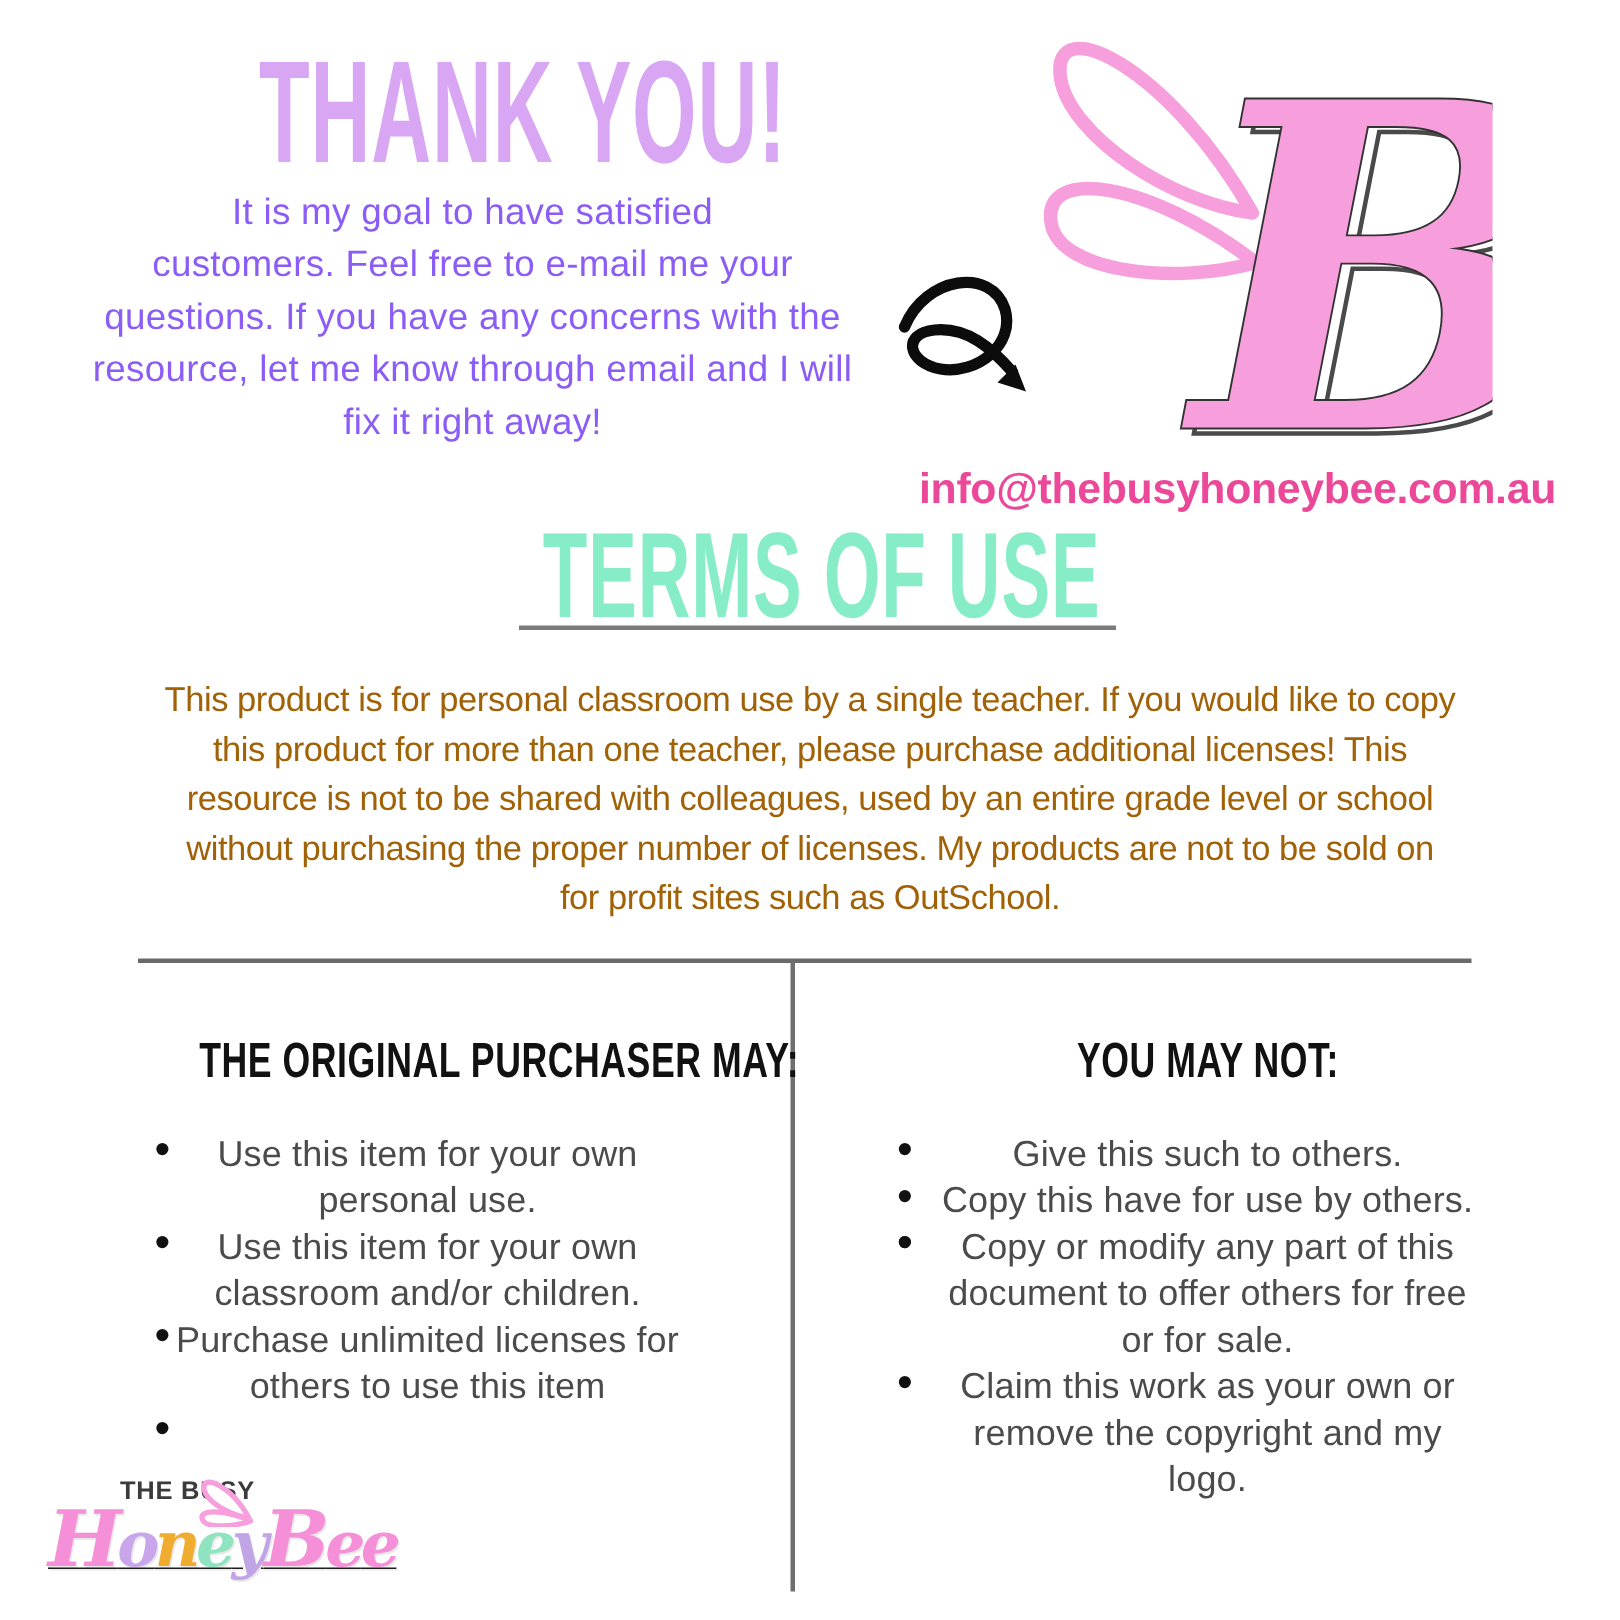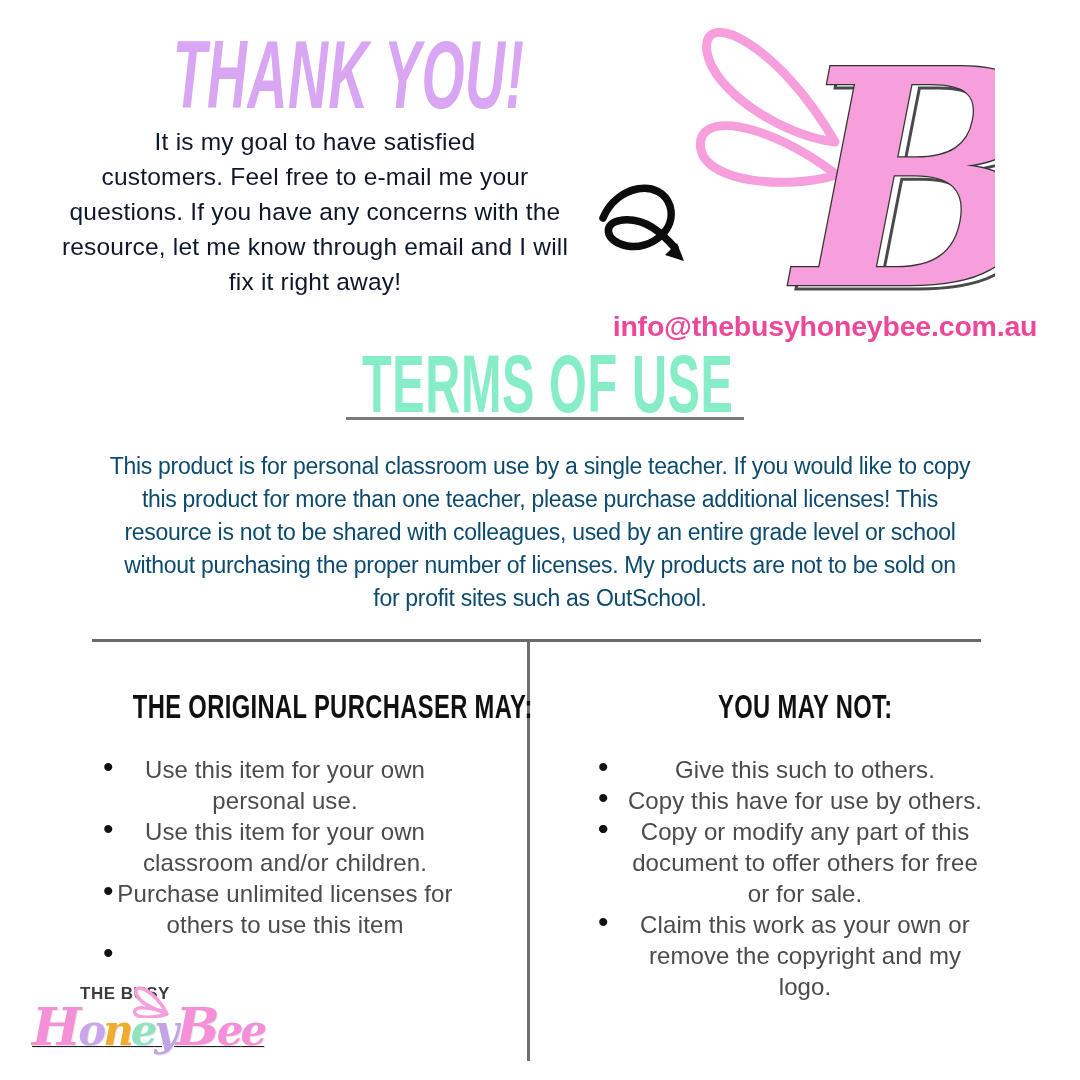--- a/index.html
+++ b/index.html
@@ -3,31 +3,31 @@
 <meta charset="utf-8">
 <style>
   html,body { margin:0; padding:0; background:#ffffff; }
   .page {
     position:relative; width:1080px; height:1080px; margin:0 auto;
     background:var(--paper); overflow:hidden;
     font-family:"Liberation Sans", sans-serif; color:var(--ink);
   }
 
   
-  .thank-title-wrap { position:absolute; left:40px; top:26px; width:520px; text-align:left;font-style:italic; }
+  .thank-title-wrap { position:absolute; left:40px; top:26px; width:520px; text-align:left; }
   .block-display {
     display:inline-block; font-weight:bold; line-height:1;
     transform-origin:50% 50%; white-space:nowrap; letter-spacing:1px;
   }
   .thank-title { font-size:97px; color:var(--purple); transform:scaleX(0.57); }
 
   .intro {
     position:absolute; left:25px; top:124px; width:580px;
     font-size:24.5px; line-height:35px; text-align:center;
-    white-space:pre-line; color:#0f172a; letter-spacing:0.2px;
+    white-space:pre-line; color:#8b5cf6; letter-spacing:0.2px;
   }
 
   
   .arrow-wrap { position:absolute; left:595px; top:180px; width:100px; height:105px; }
   .arrow-stroke { fill:none; stroke:#0c0c0c; stroke-width:7.5; stroke-linecap:round; }
   .arrow-head { fill:#0c0c0c; }
 
   
   .bee-logo { position:absolute; left:685px; top:10px; width:310px; height:300px; }
   .wing { fill:#ffffff; stroke:var(--pink); stroke-width:9; stroke-linejoin:round; }
@@ -42,21 +42,21 @@
   }
 
   
   .terms-title-wrap { position:absolute; left:8px; top:344px; width:1080px; text-align:center; }
   .terms-title { font-size:81px; color:var(--mint); transform:scaleX(0.60); }
   .terms-underline { position:absolute; left:346px; top:417px; width:398px; height:3px; background:#7b7b7b; }
 
   .terms-body {
     position:absolute; left:30px; top:450px; width:1020px;
     font-size:23px; line-height:33px; letter-spacing:-0.3px;
-    text-align:center; white-space:pre-line; color:#0c4a6e;
+    text-align:center; white-space:pre-line; color:#a16207;
   }
 
   
   .hline { position:absolute; left:92px; top:639px; width:889px; height:3px; background:#6a6a6a; }
   .vline { position:absolute; left:527px; top:641px; width:3px; height:420px; background:#6f6f6f; }
 
   
   .col { position:absolute; top:660px; text-align:center; }
   .col-left  { left:55px;  width:460px; }
   .col-right { left:550px; width:510px; }

